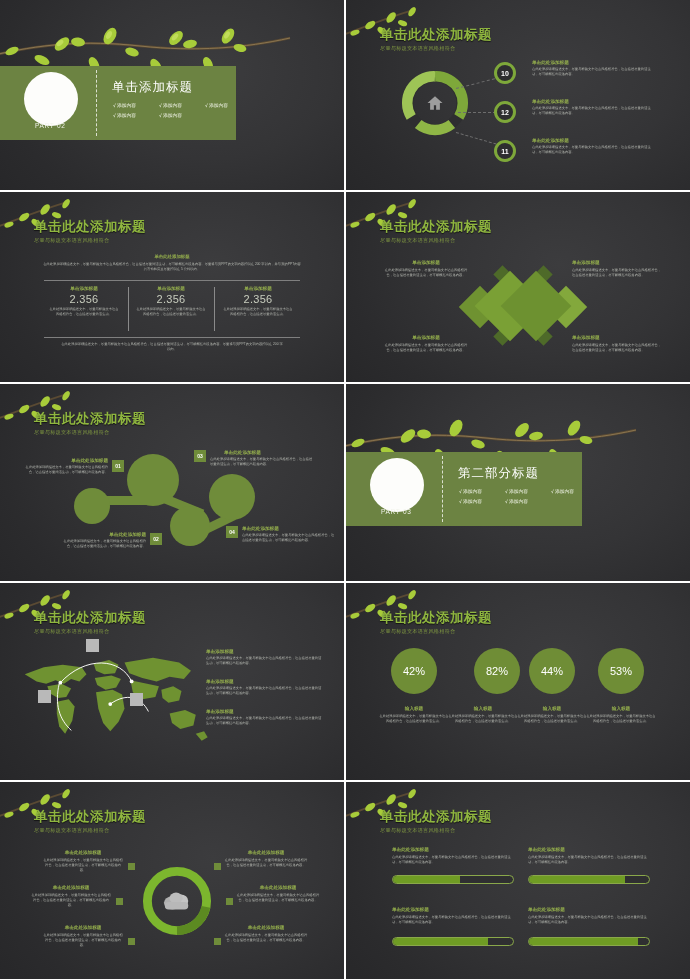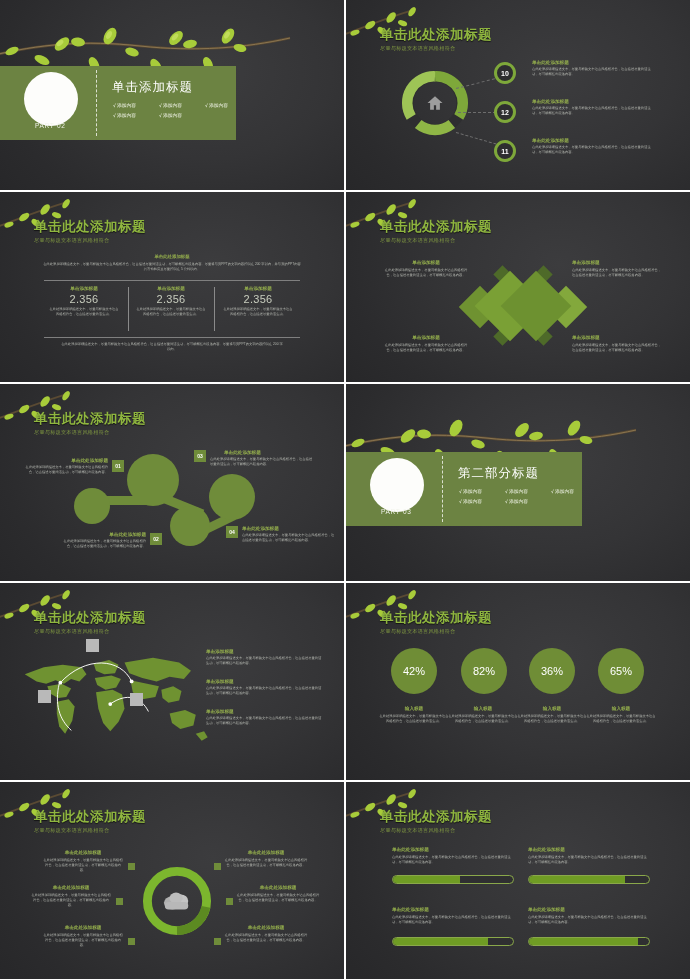--- a/index.html
+++ b/index.html
@@ -430,23 +430,23 @@
         <ellipse cx="74" cy="6" rx="5.5" ry="3" transform="rotate(-55 74 6)"></ellipse>
       </g>
     </svg>
 
     <div class="head">
       <div class="t">单击此处添加标题</div>
       <div class="s">尽量与标题文本语言风格相符合</div>
     </div>
 
     <div class="pcirc" style="left:45px; top:65px;">42%</div>
-    <div class="pcirc" style="left:115px; top:65px;">82%</div>
-    <div class="pcirc" style="left:183px; top:65px;">36%</div>
-    <div class="pcirc" style="left:252px; top:65px;">65%</div>
+    <div class="pcirc" style="left:128px; top:65px;">82%</div>
+    <div class="pcirc" style="left:183px; top:65px;">44%</div>
+    <div class="pcirc" style="left:252px; top:65px;">53%</div>
 
     <div style="position:absolute; left:32px; top:123px; width:72px; text-align:center;">
       <div class="gt">输入标题</div>
       <div class="gb c" style="margin-top:3px;">在此处添加详细描述文本，尽量与标题文本语言风格相符合，语言描述尽量简洁生动。</div>
     </div>
     <div style="position:absolute; left:101px; top:123px; width:72px; text-align:center;">
       <div class="gt">输入标题</div>
       <div class="gb c" style="margin-top:3px;">在此处添加详细描述文本，尽量与标题文本语言风格相符合，语言描述尽量简洁生动。</div>
     </div>
     <div style="position:absolute; left:170px; top:123px; width:72px; text-align:center;">

